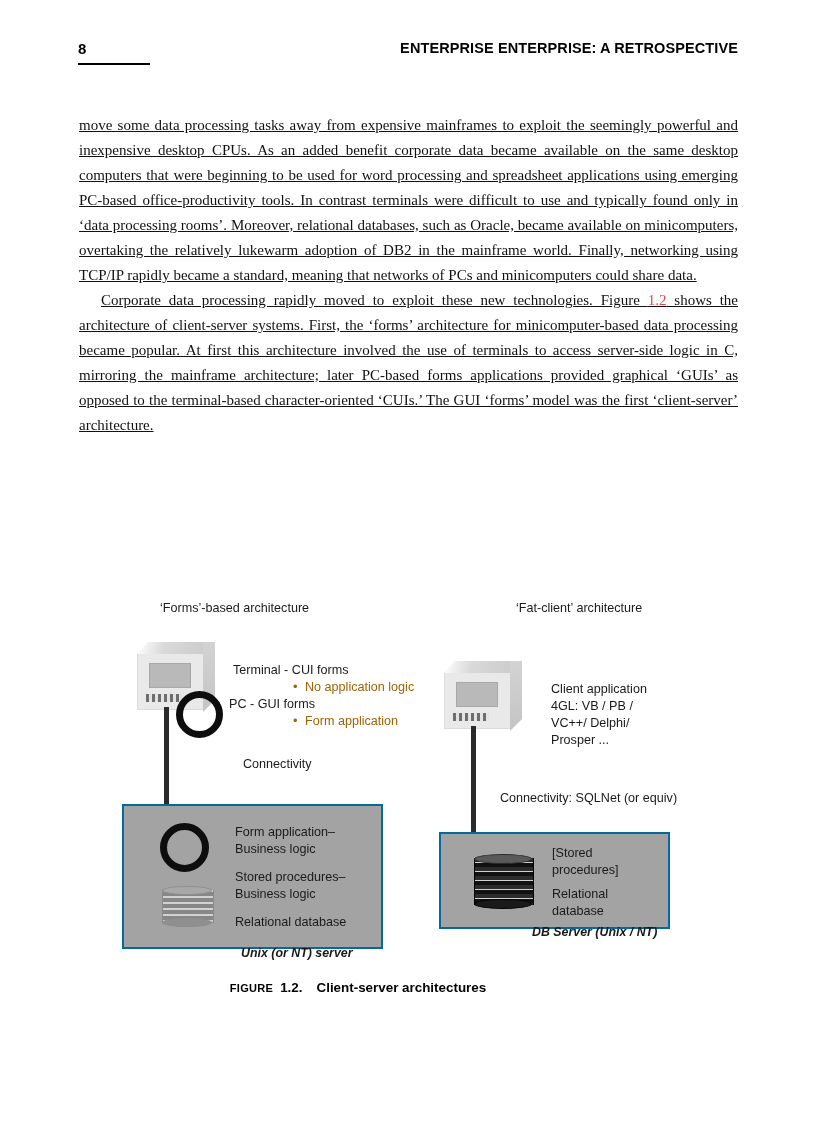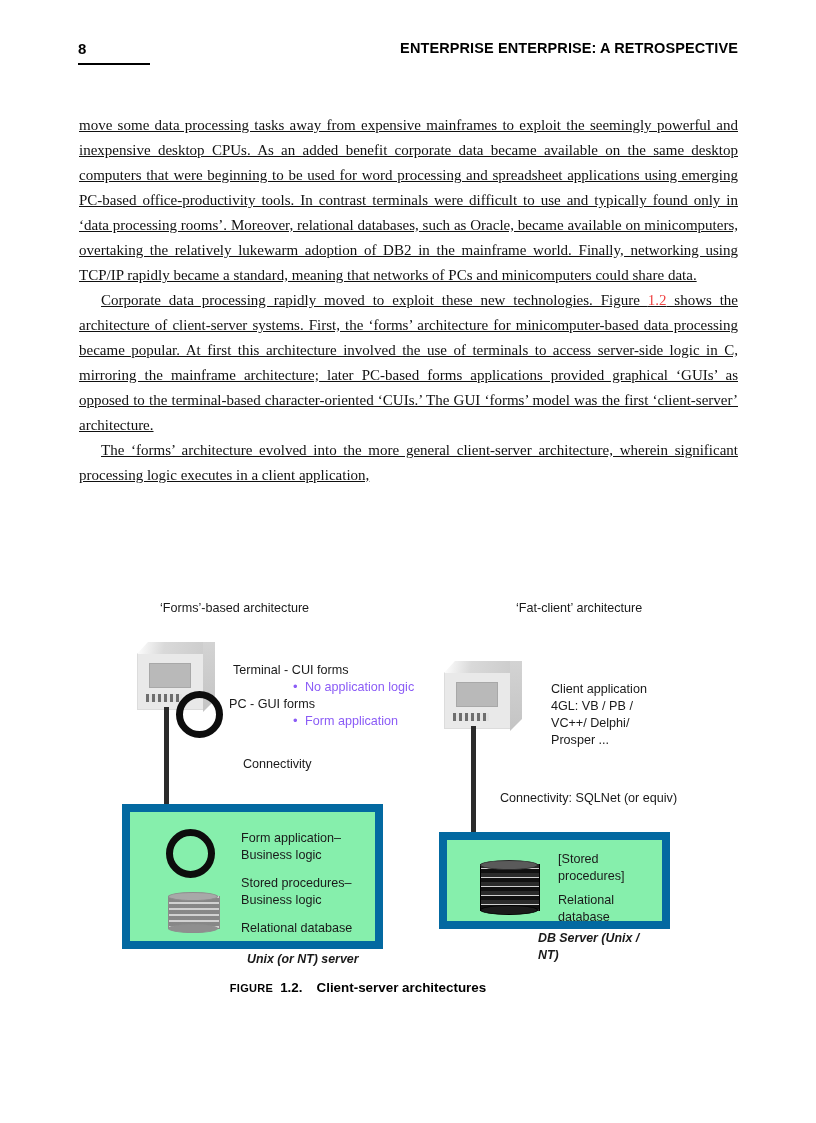--- a/index.html
+++ b/index.html
@@ -203,22 +203,22 @@
     left: 0; width: 100%; height: 10px;
     border-radius: 50%;
     box-sizing: border-box;
   }
   .db.dark .cap-top { top: 0; background: #5a5a5a; border: 1px solid #2a2a2a; }
   .db.dark .cap-bot { bottom: 0; background: #1a1a1a; border: 1px solid #000; }
 
   
   .server-box {
     position: absolute;
-    border: 8px solid #0369a1;
-    background: #86efac;
+    border: 2px solid #0369a1;
+    background: #a3a3a3;
     box-sizing: border-box;
   }
 
   
   .fig-text {
     position: absolute;
     font-family: "Liberation Sans", sans-serif;
     font-size: 12.6px;
     line-height: 17px;
     color: #1a1a1a;
@@ -226,21 +226,21 @@
   }
   .fig-text.italic { font-style: italic; font-weight: bold; font-size: 12.4px; }
   .fig-bullets {
     position: absolute;
     margin: 0;
     padding: 0 0 0 18px;
     list-style: none;
     font-family: "Liberation Sans", sans-serif;
     font-size: 12.6px;
     line-height: 17px;
-    color: #8b5cf6;
+    color: #a16207;
   }
   .fig-bullets li { position: relative; padding-left: 12px; white-space: nowrap; }
   .fig-bullets li::before {
     content: "\2022";
     position: absolute;
     left: 0; top: -1px;
     font-size: 13px;
   }
 
   
@@ -268,21 +268,20 @@
 
   <div class="header">
     <div class="folio">8</div>
     <div class="folio-rule"></div>
     <div class="runhead">ENTERPRISE ENTERPRISE: A RETROSPECTIVE</div>
   </div>
 
   <div class="body-col">
     <p class="para">move some data processing tasks away from expensive mainframes to exploit the seemingly powerful and inexpensive desktop CPUs. As an added benefit corporate data became available on the same desktop computers that were beginning to be used for word processing and spreadsheet applications using emerging PC-based office-productivity tools. In contrast terminals were difficult to use and typically found only in ‘data processing rooms’. Moreover, relational databases, such as Oracle, became available on minicomputers, overtaking the relatively lukewarm adoption of DB2 in the mainframe world. Finally, networking using TCP/IP rapidly became a standard, meaning that networks of PCs and minicomputers could share data.</p>
     <p class="para indent"><span>Corporate data processing rapidly moved to exploit these new technologies. Figure </span><span class="xref">1.2</span><span> shows the architecture of client-server systems. First, the ‘forms’ architecture for minicomputer-based data processing became popular. At first this architecture involved the use of terminals to access server-side logic in C, mirroring the mainframe architecture; later PC-based forms applications provided graphical ‘GUIs’ as opposed to the terminal-based character-oriented ‘CUIs.’ The GUI ‘forms’ model was the first ‘client-server’ architecture.</span></p>
-    <p class="para indent">The ‘forms’ architecture evolved into the more general client-server architecture, wherein significant processing logic executes in a client application,</p>
   </div>
 
   <div class="figure">
 
     <div class="fig-title left">‘Forms’-based architecture</div>
     <div class="fig-title right">‘Fat-client’ architecture</div>
 
     <div class="computer" style="left:137px; top:57px;">
       <div class="face"></div>
       <div class="cube-top"></div>

